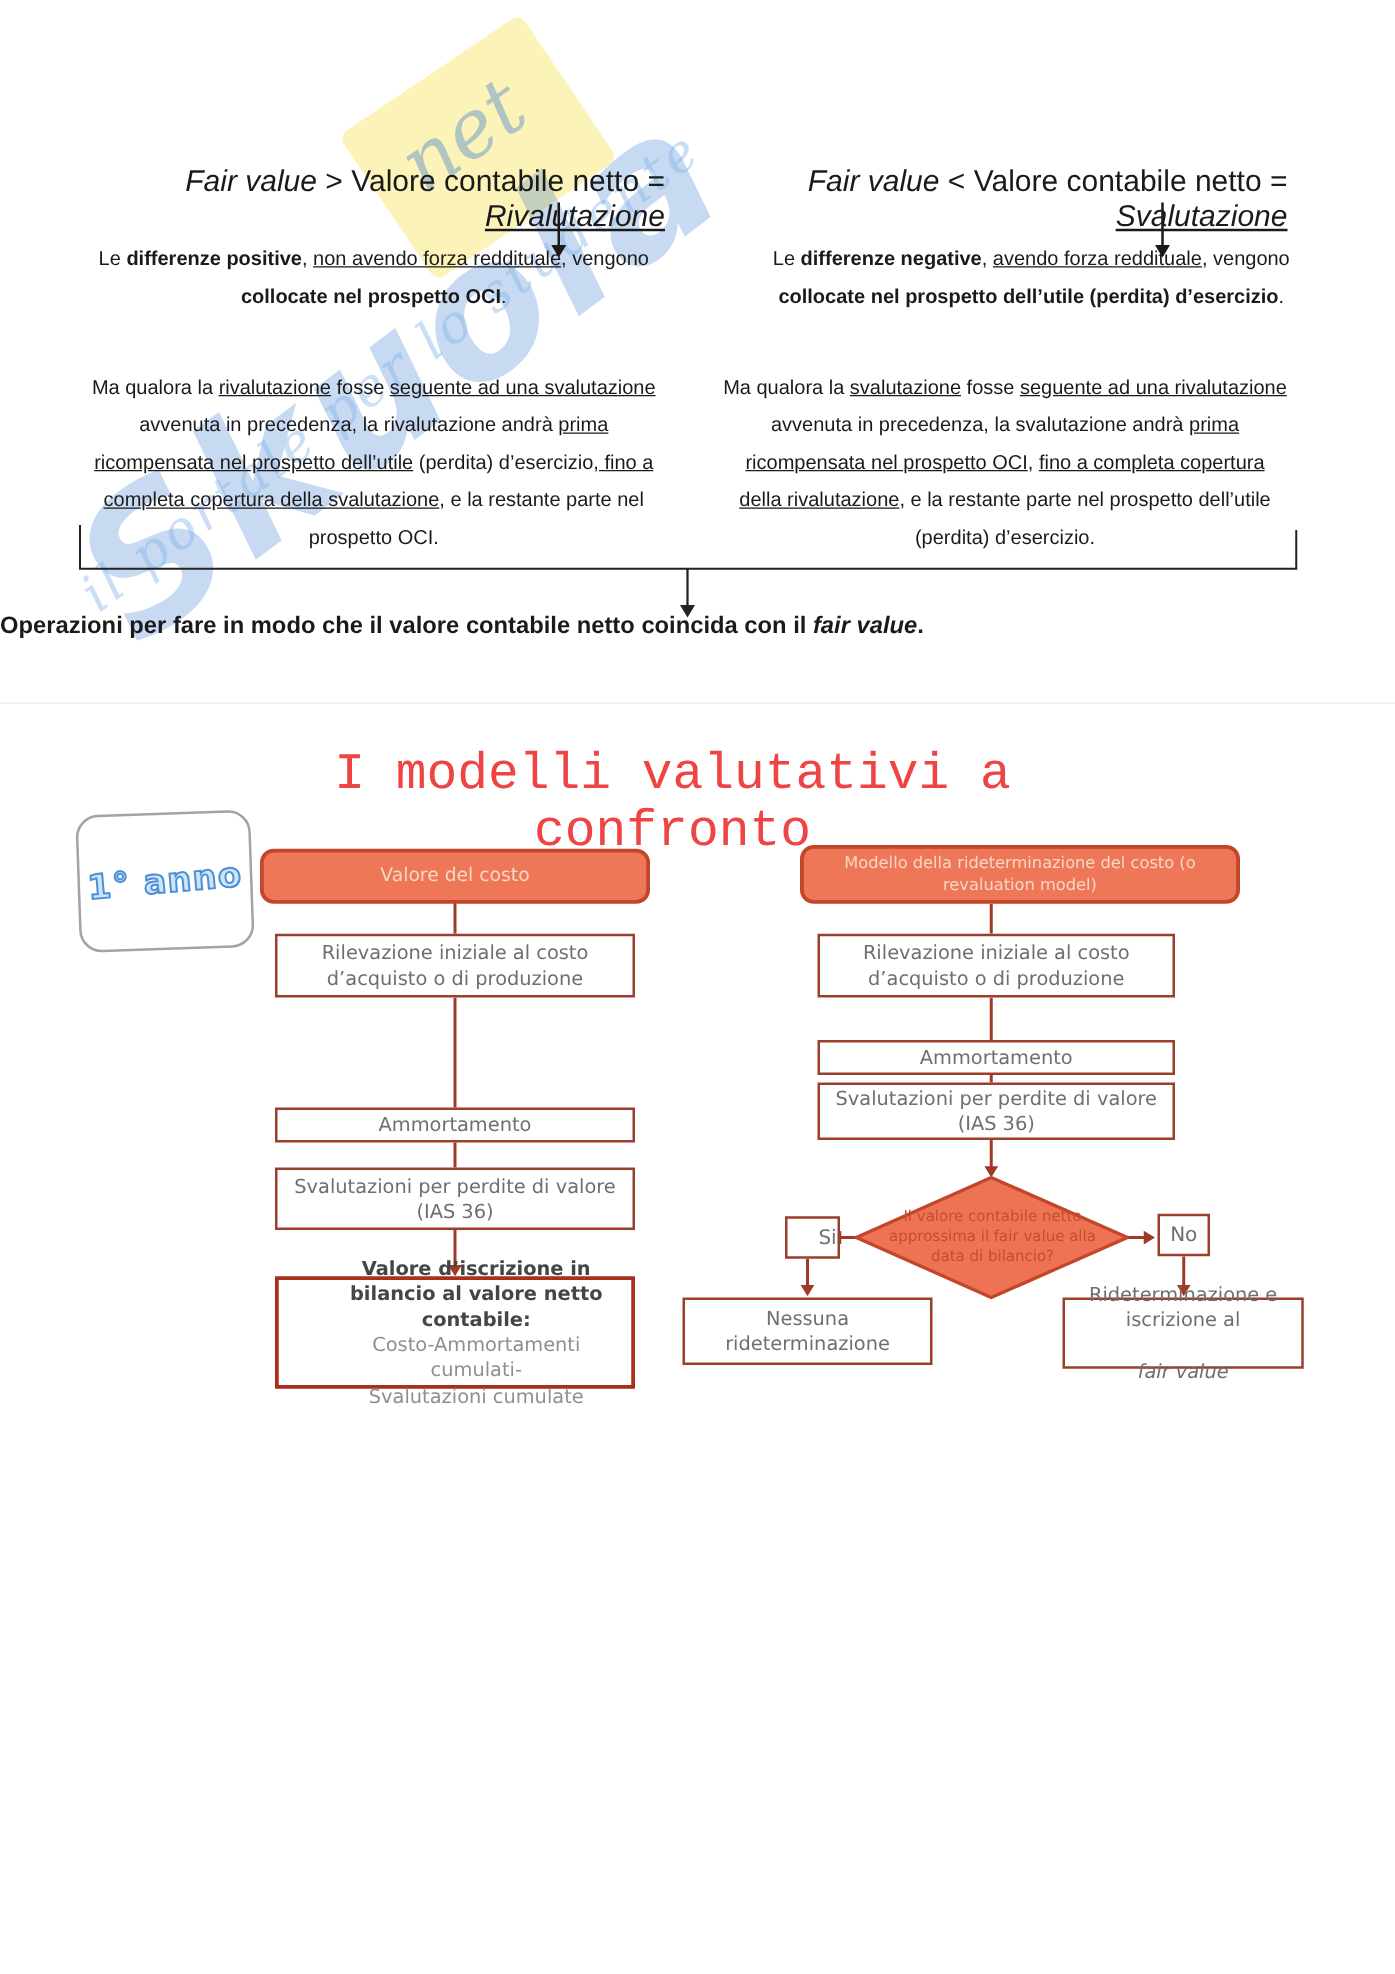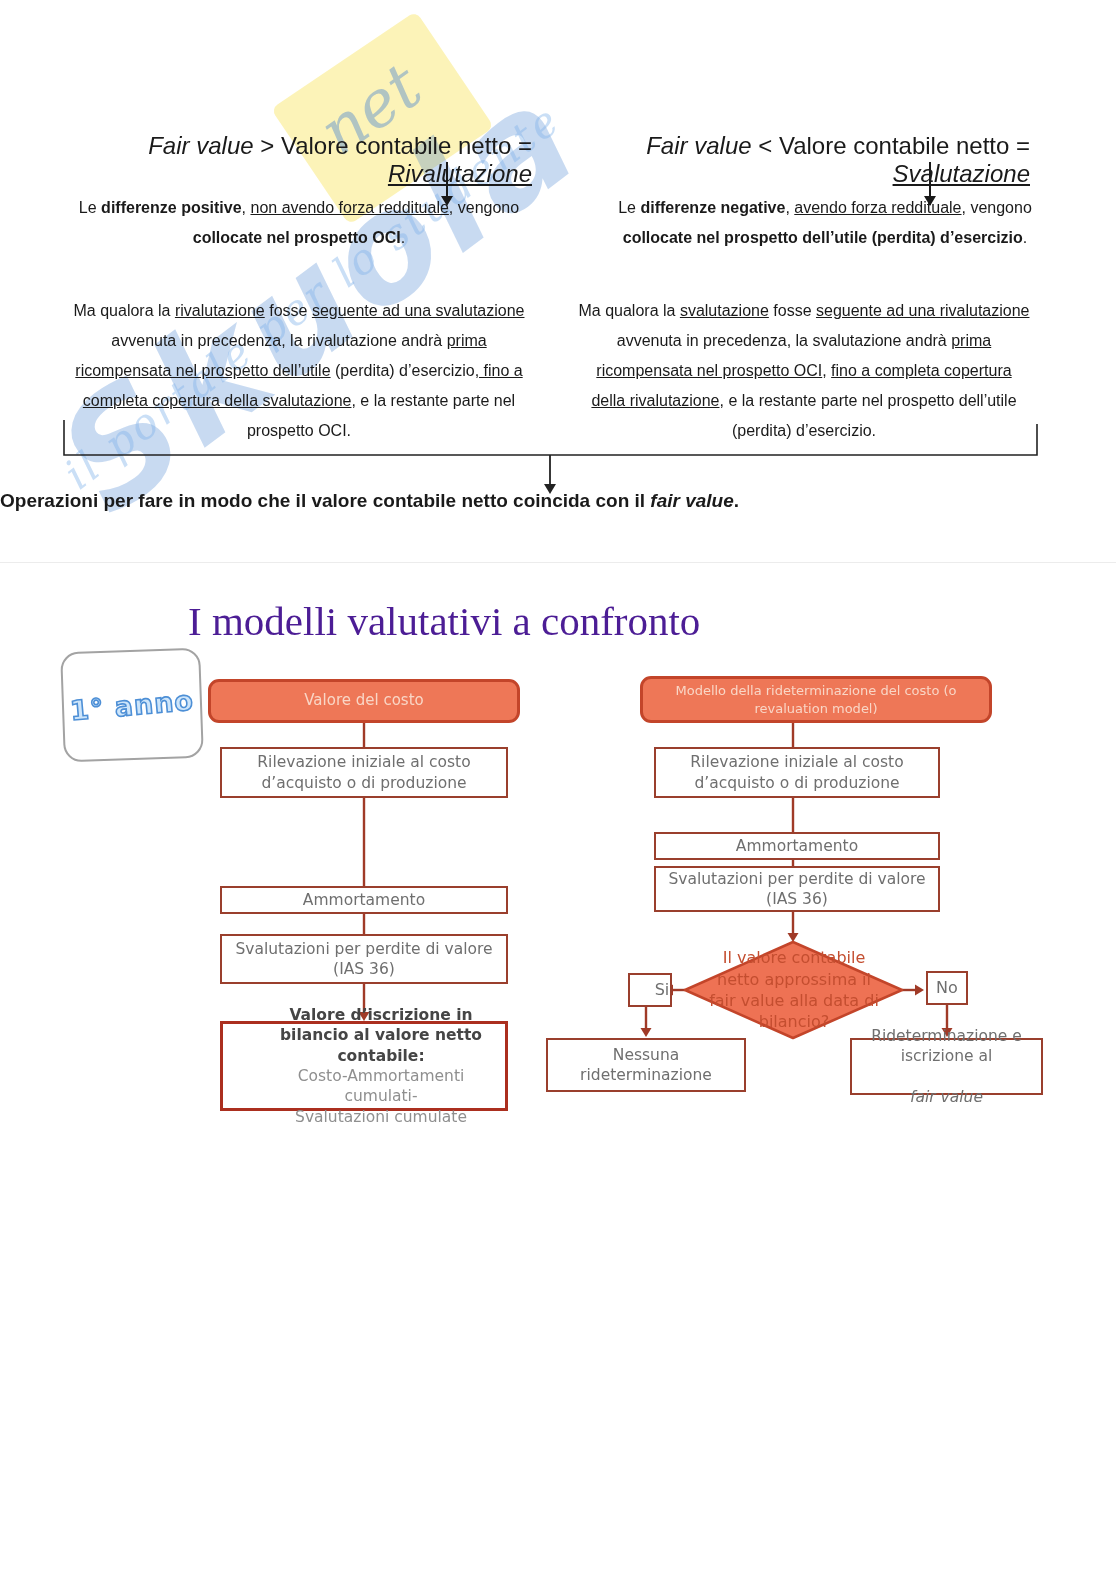--- a/index.html
+++ b/index.html
@@ -20,39 +20,39 @@
   .wm-tag{position:absolute;left:70px;top:455px;transform:rotate(-37deg);transform-origin:left center;
           font-family:"DejaVu Serif",serif;font-style:italic;font-size:42px;letter-spacing:3px;
           color:rgba(128,178,234,0.42);white-space:nowrap;}
   
   .col{position:absolute;text-align:center;font-size:16px;line-height:30px;z-index:2;}
   .headline{position:absolute;text-align:right;font-size:24px;z-index:2;}
   .caption{position:absolute;left:0;top:490px;width:1116px;font-size:19px;z-index:2;}
   
   .overlay{position:absolute;left:0;top:0;z-index:1;pointer-events:none;}
   
-  .diagram-title{position:absolute;left:188px;top:597px;width:700px;
-                 font-family:Liberation Serif, serif;font-size:41px;color:#4c1d95;z-index:2;}
+  .diagram-title{position:absolute;left:188px;top:597px;width:700px;text-align:center;
+                 font-family:Liberation Mono, monospace;font-size:41px;color:#ef4444;z-index:2;}
   .badge{position:absolute;left:62px;top:650px;width:136px;height:106px;border:2px solid #a3a3a3;
          border-radius:18px;background:#fff;display:flex;align-items:center;justify-content:center;
          transform:rotate(-2deg);z-index:2;}
   .badge span{font-family:"DejaVu Sans",sans-serif;font-weight:bold;font-size:27px;color:#cde5fa;
               -webkit-text-stroke:1.6px #4d8fd6;transform:rotate(-3deg);letter-spacing:1px;}
   .fc-header{position:absolute;background:#ee7757;border:3px solid #c3452a;border-radius:11px;
              color:#f9d6c6;display:flex;align-items:center;justify-content:center;text-align:center;
              font-family:"DejaVu Sans",sans-serif;font-size:15px;line-height:1.32;z-index:2;box-sizing:border-box;}
   .fc-box{position:absolute;background:#ffffff;border:2px solid #9a3f2d;color:#6f6f6f;
           display:flex;flex-direction:column;align-items:center;justify-content:center;text-align:center;
           font-family:"DejaVu Sans",sans-serif;font-size:15.5px;line-height:1.32;z-index:2;box-sizing:border-box;padding:2px 8px;}
   .fc-box.thick{border:3px solid #ab2f1f;padding-left:42px;}
   .fc-result-title{color:#454545;font-weight:600;}
   .fc-result-detail{color:#8f8f8f;}
   .diamond-text{position:absolute;left:708px;top:948px;width:172px;height:84px;z-index:2;
                 display:flex;align-items:center;justify-content:center;text-align:center;
-                font-family:"DejaVu Sans",sans-serif;font-size:16px;line-height:1.33;color:#c44e30;}
+                font-family:"DejaVu Sans",sans-serif;font-size:12px;line-height:1.33;color:#c44e30;}
   .divider{position:absolute;left:0;top:562px;width:1116px;height:1px;background:#ececec;z-index:1;}
 </style>
 </head>
 <body>
 
 <div class="page">
 
   <div class="wm">
     <div class="wm-yellow"></div>
     <div class="wm-word">Skuola</div>

